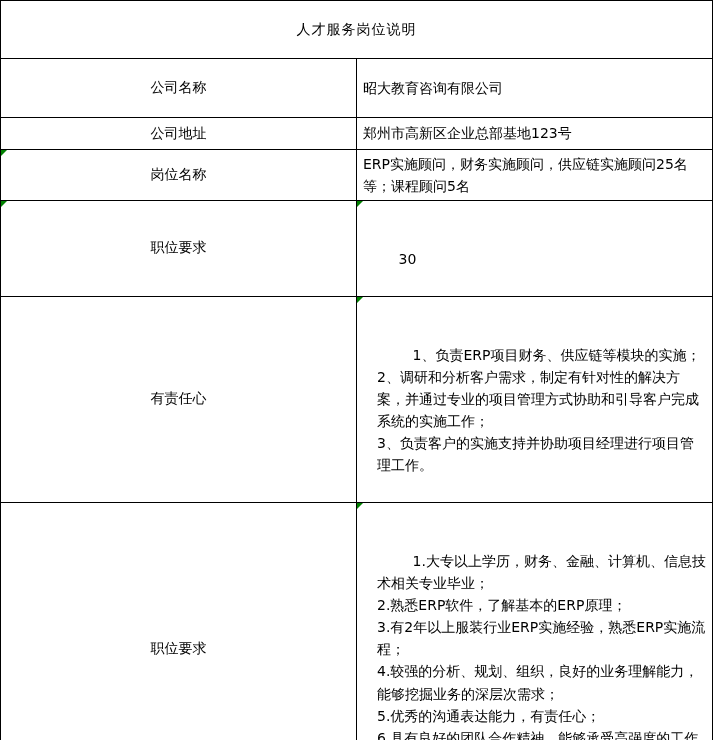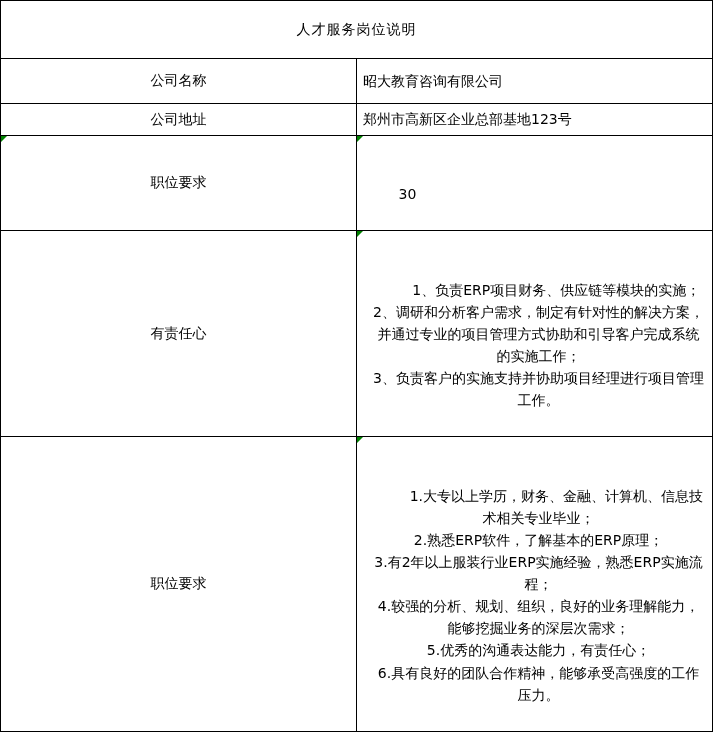--- a/index.html
+++ b/index.html
@@ -38,22 +38,22 @@
   td.label-cell {
     text-align: center;
     width: 172px;
   }
   td.value-cell {
     text-align: left;
     white-space: pre-wrap;
     line-height: 1.58;
   }
   td.value-cell.left {
-    text-align: center;
-    padding-left: 14px;
+    text-align: left;
+    padding-left: 20px;
   }
   .err-tri {
     position: absolute;
     top: 0;
     left: 0;
     width: 0;
     height: 0;
     border-top: 6px solid #008000;
     border-right: 6px solid transparent;
     pointer-events: none;
@@ -63,30 +63,37 @@
 <body>
 
 <div class="sheet">
   <table class="job-table">
 
     <tbody>
         <tr style="height:58px;">
       <td class="title-cell" colspan="2">人才服务岗位说明</td>
     </tr>
 
-    <tr style="height:45px;">
+    <tr style="height:59px;">
       <td class="label-cell">公司名称</td>
       <td class="value-cell">昭大教育咨询有限公司</td>
     </tr>
 
     <tr style="height:32px;">
       <td class="label-cell">公司地址</td>
       <td class="value-cell">郑州市高新区企业总部基地123号</td>
     </tr>
 
+    <tr style="height:35px;">
+      <td class="label-cell">
+        <span class="err-tri"></span>
+        <span>岗位名称</span>
+      </td>
+      <td class="value-cell">ERP实施顾问，财务实施顾问，供应链实施顾问25名等；课程顾问5名</td>
+    </tr>
 
     <tr style="height:32px;">
       <td class="label-cell">
         <span class="err-tri"></span>
         <span>职位要求</span>
       </td>
       <td class="value-cell">
         <span class="err-tri"></span>
         <span>30</span>
       </td>

